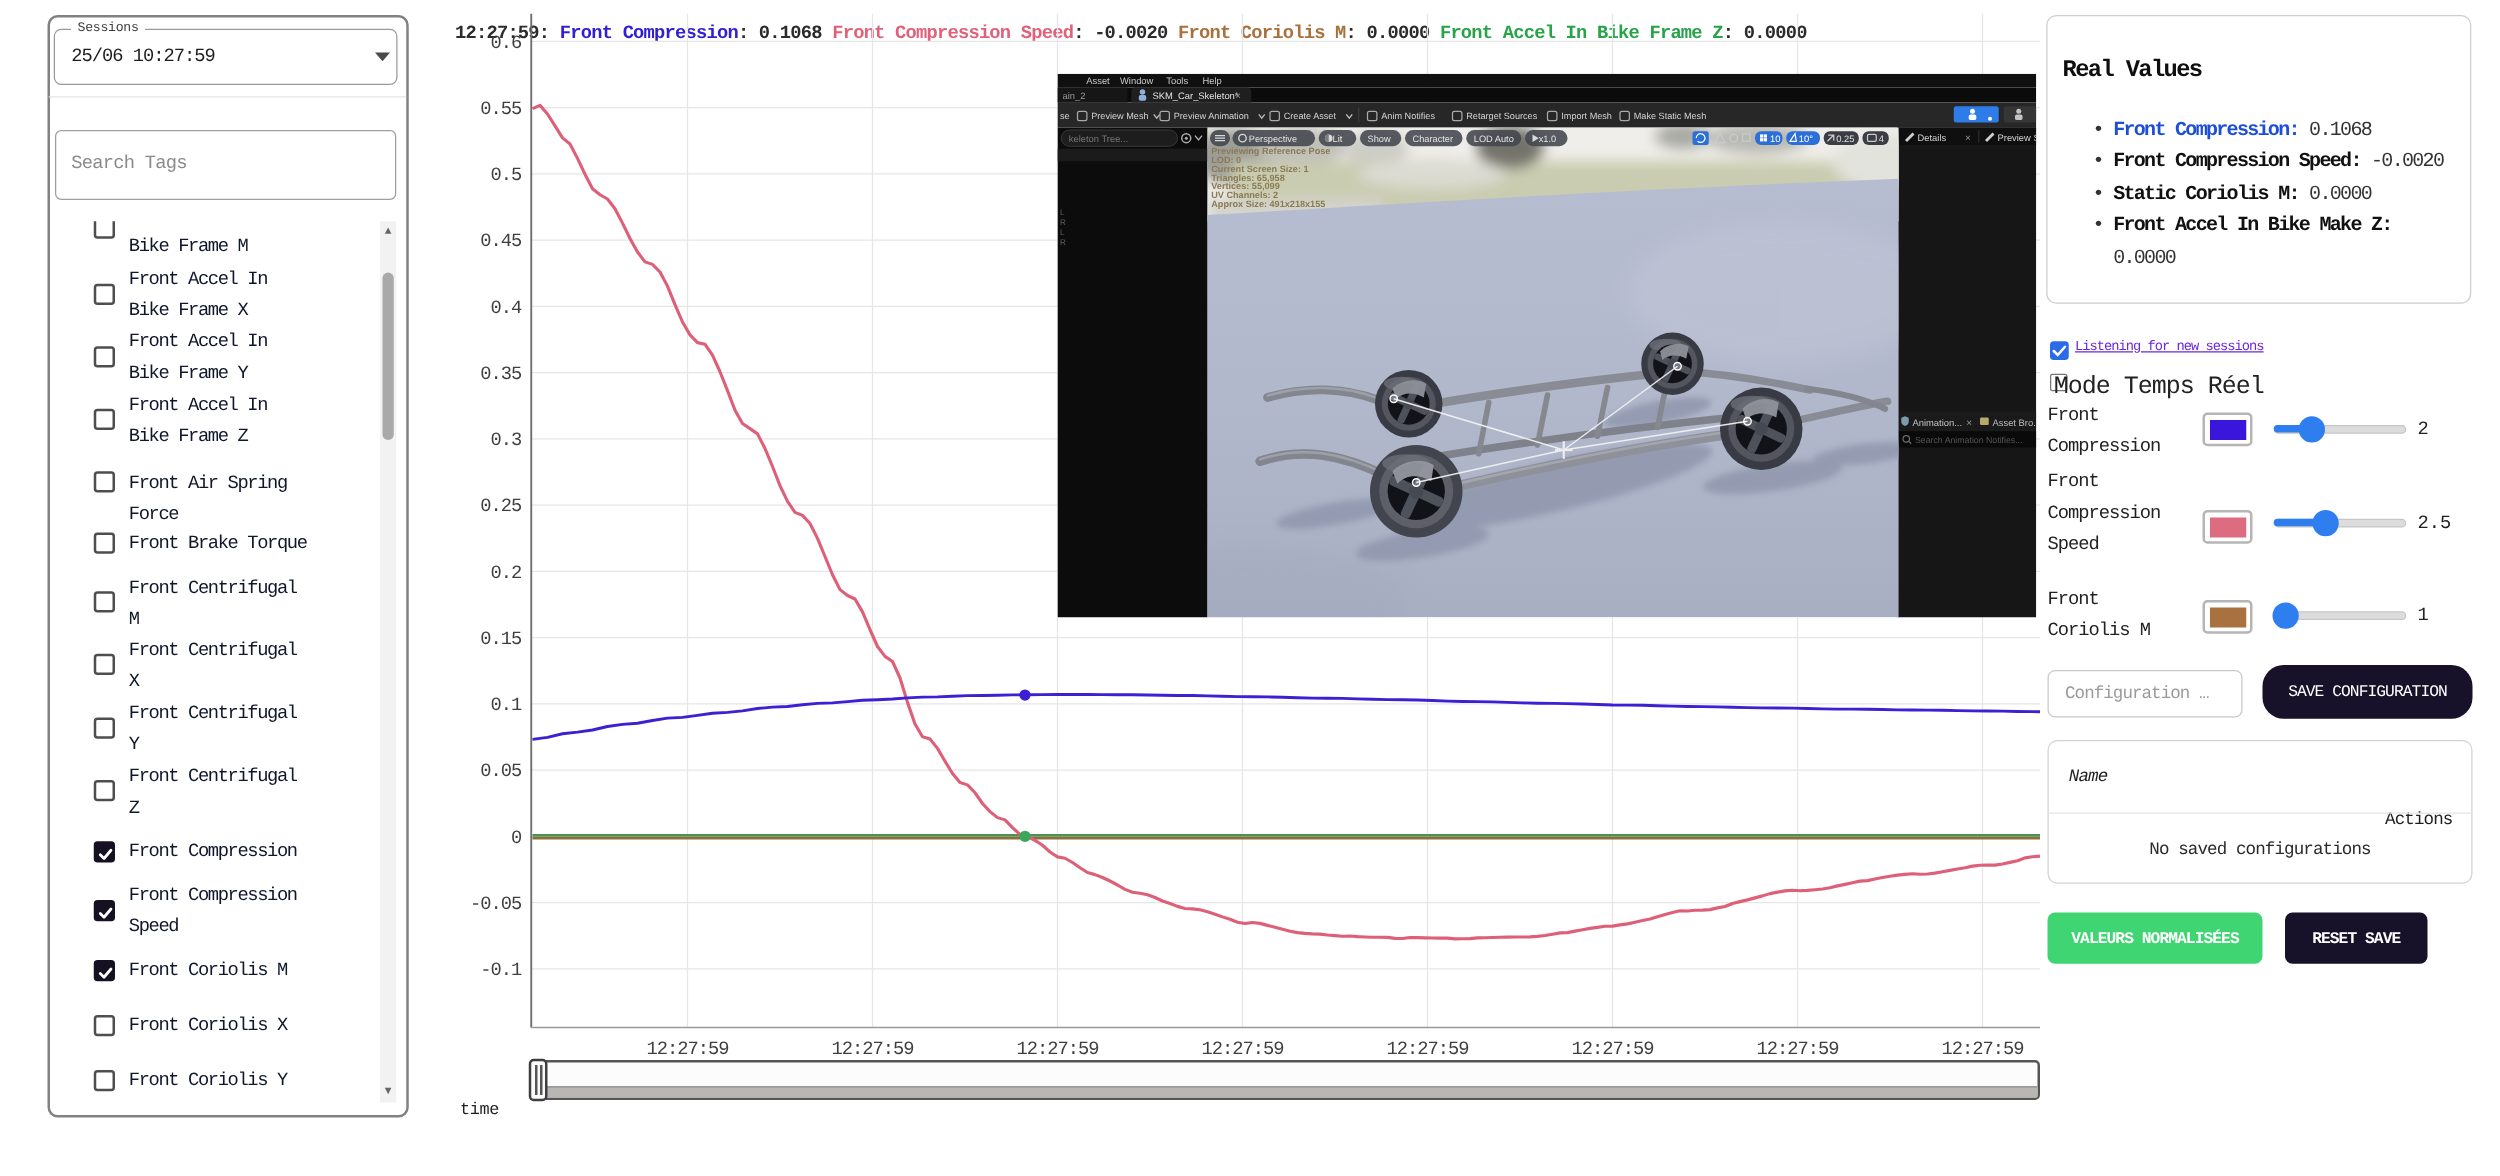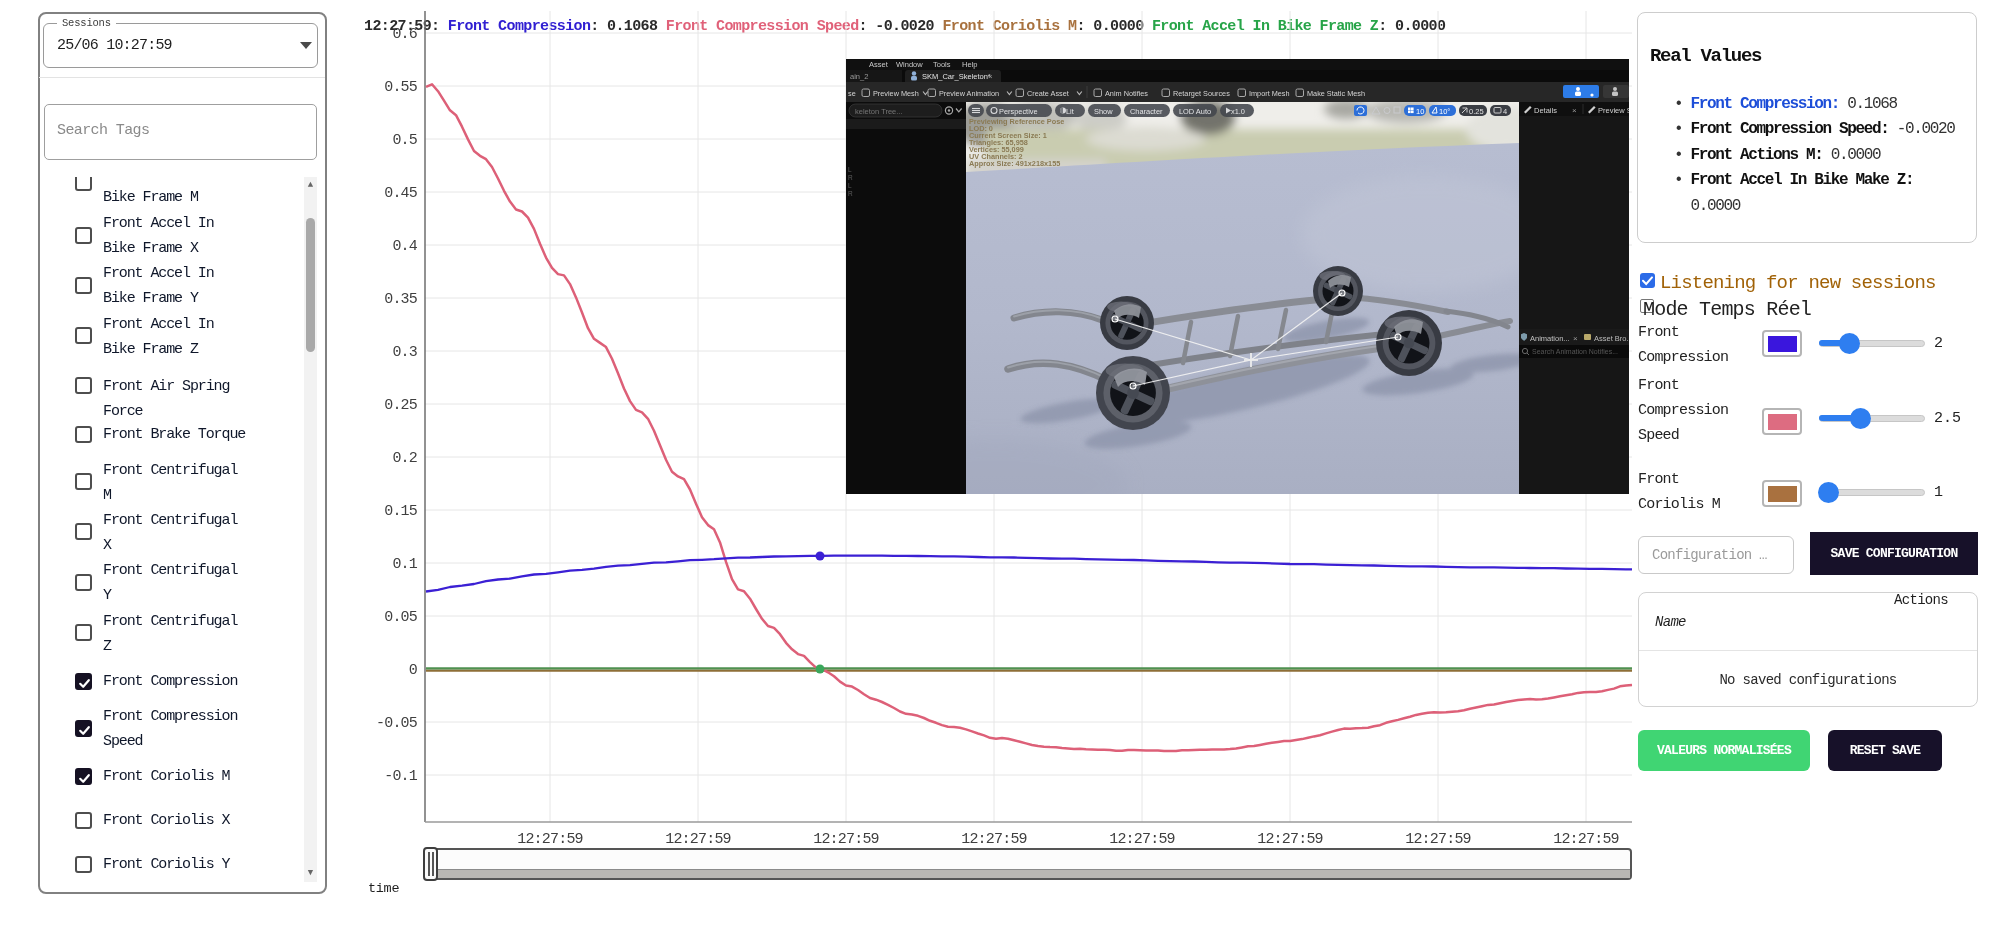--- a/index.html
+++ b/index.html
@@ -396,27 +396,27 @@
 <text x="123" y="99.5">UV Channels: 2</text>
 <text x="123" y="106.5">Approx Size: 491x218x155</text>
 </g>
 </g>
 </svg>
 <div id="rightpanel">
 <div class="abs" style="left:1637px;top:12px;width:340px;height:231px;border:1.5px solid #cdcdcd;border-radius:8px;"></div>
 <div class="abs" style="left:1650px;top:45px;font-size:19px;font-weight:bold;color:#0f0f0f;letter-spacing:-1.3px;">Real Values</div>
 <div class="abs" style="left:1674px;top:92px;font-size:16px;letter-spacing:-1.35px;line-height:25.4px;color:#333;white-space:pre;">• <b style="color:#1d4ed8">Front Compression:</b> 0.1068
 • <b style="color:#111">Front Compression Speed:</b> -0.0020
-• <b style="color:#111">Front Actions M:</b> 0.0000
+• <b style="color:#111">Static Coriolis M:</b> 0.0000
 • <b style="color:#111">Front Accel In Bike Make Z:</b>
   0.0000</div>
 <div class="abs" style="left:1640px;top:273px;width:15px;height:15px;background:#2b6be8;border-radius:3px;"><svg width="15" height="15" viewBox="0 0 15 15">
         <path d="M3,7.8 L6.2,11 L12,4.4" stroke="#fff" stroke-width="2" fill="none" stroke-linecap="round"></path>
       </svg></div>
-<div class="abs" style="left:1660px;top:272px;font-size:19px;letter-spacing:-.8px;color:#a16207;">Listening for new sessions</div>
+<div class="abs" style="left:1660px;top:272px;font-size:11px;letter-spacing:-.8px;color:#6d28d9;text-decoration:underline;">Listening for new sessions</div>
 <div class="abs" style="left:1640px;top:299px;width:14px;height:14px;background:#fff;border:1.5px solid #767676;border-radius:2px;"></div>
 <div class="abs" style="left:1643px;top:298px;font-size:20px;letter-spacing:-.8px;color:#222;">Mode Temps Réel</div>
 <div class="abs" style="left:1638px;top:319.5px;font-size:15px;letter-spacing:-.8px;line-height:25px;color:#222;white-space:pre;">Front
 Compression</div>
 <div class="abs" style="left:1762px;top:330px;width:40px;height:27px;background:#fff;border:2px solid #b5b5b5;border-radius:4px;"></div>
 <div class="abs" style="left:1767.5px;top:335.5px;width:29px;height:16px;background:#3a16dd;"></div>
 <div class="abs" style="left:1819px;top:339.5px;width:106px;height:7px;background:#dcdcdc;border:1px solid #c6c6c6;border-radius:4px;"></div>
 <div class="abs" style="left:1819px;top:340px;width:32px;height:6px;background:#2e7ef0;border-radius:3px;"></div>
 <div class="abs" style="left:1839.0px;top:332.5px;width:21px;height:21px;background:#2e7ef0;border-radius:50%;"></div>
 <div class="abs" style="left:1934px;top:335px;font-size:15px;color:#222;">2</div>
@@ -432,21 +432,21 @@
 <div class="abs" style="left:1638px;top:466.5px;font-size:15px;letter-spacing:-.8px;line-height:25px;color:#222;white-space:pre;">Front
 Coriolis M</div>
 <div class="abs" style="left:1762px;top:480px;width:40px;height:27px;background:#fff;border:2px solid #b5b5b5;border-radius:4px;"></div>
 <div class="abs" style="left:1767.5px;top:485.5px;width:29px;height:16px;background:#a9713f;"></div>
 <div class="abs" style="left:1819px;top:488.5px;width:106px;height:7px;background:#dcdcdc;border:1px solid #c6c6c6;border-radius:4px;"></div>
 <div class="abs" style="left:1819px;top:489px;width:11px;height:6px;background:#2e7ef0;border-radius:3px;"></div>
 <div class="abs" style="left:1817.5px;top:481.5px;width:21px;height:21px;background:#2e7ef0;border-radius:50%;"></div>
 <div class="abs" style="left:1934px;top:484px;font-size:15px;color:#222;">1</div>
 <div class="abs" style="left:1638px;top:536px;width:156px;height:38px;border:1.5px solid #c9c9c9;border-radius:6px;"></div>
 <div class="abs" style="left:1652px;top:547px;font-size:14px;letter-spacing:-.75px;color:#9a9a9a;">Configuration …</div>
-<div class="abs" style="left:1810px;top:532px;width:168px;height:43px;background:#171129;border-radius:0;color:#fff;font-size:13px;font-weight:bold;letter-spacing:-.75px;text-align:center;line-height:43px;">SAVE CONFIGURATION</div>
+<div class="abs" style="left:1810px;top:532px;width:168px;height:43px;background:#171129;border-radius:17px;color:#fff;font-size:13px;font-weight:normal;letter-spacing:-.75px;text-align:center;line-height:43px;">SAVE CONFIGURATION</div>
 <div class="abs" style="left:1638px;top:592px;width:340px;height:115px;border:1.5px solid #d2d2d2;border-radius:8px;"></div>
 <div class="abs" style="left:1655px;top:614px;font-size:14px;letter-spacing:-.7px;color:#1f1f1f;font-style:italic;">Name</div>
-<div class="abs" style="left:1880px;top:592px;width:82px;text-align:center;font-size:14px;letter-spacing:-.7px;color:#1f1f1f;">Actions</div>
+<div class="abs" style="left:1880px;top:648px;width:82px;text-align:right;font-size:14px;letter-spacing:-.7px;color:#1f1f1f;">Actions</div>
 <div class="abs" style="left:1639px;top:650px;width:338px;height:1px;background:#e4e4e4;"></div>
 <div class="abs" style="left:1638px;top:672px;width:340px;text-align:center;font-size:14px;letter-spacing:-.7px;color:#2a2a2a;">No saved configurations</div>
 <div class="abs" style="left:1638px;top:730px;width:172px;height:41px;background:#40d573;border-radius:6px;color:#fff;font-size:13px;font-weight:bold;letter-spacing:-.75px;text-align:center;line-height:41px;">VALEURS NORMALISÉES</div>
 <div class="abs" style="left:1828px;top:730px;width:114px;height:41px;background:#171129;border-radius:6px;color:#fff;font-size:13px;font-weight:bold;letter-spacing:-.75px;text-align:center;line-height:41px;">RESET SAVE</div>
 </div>
 
 </body></html>

